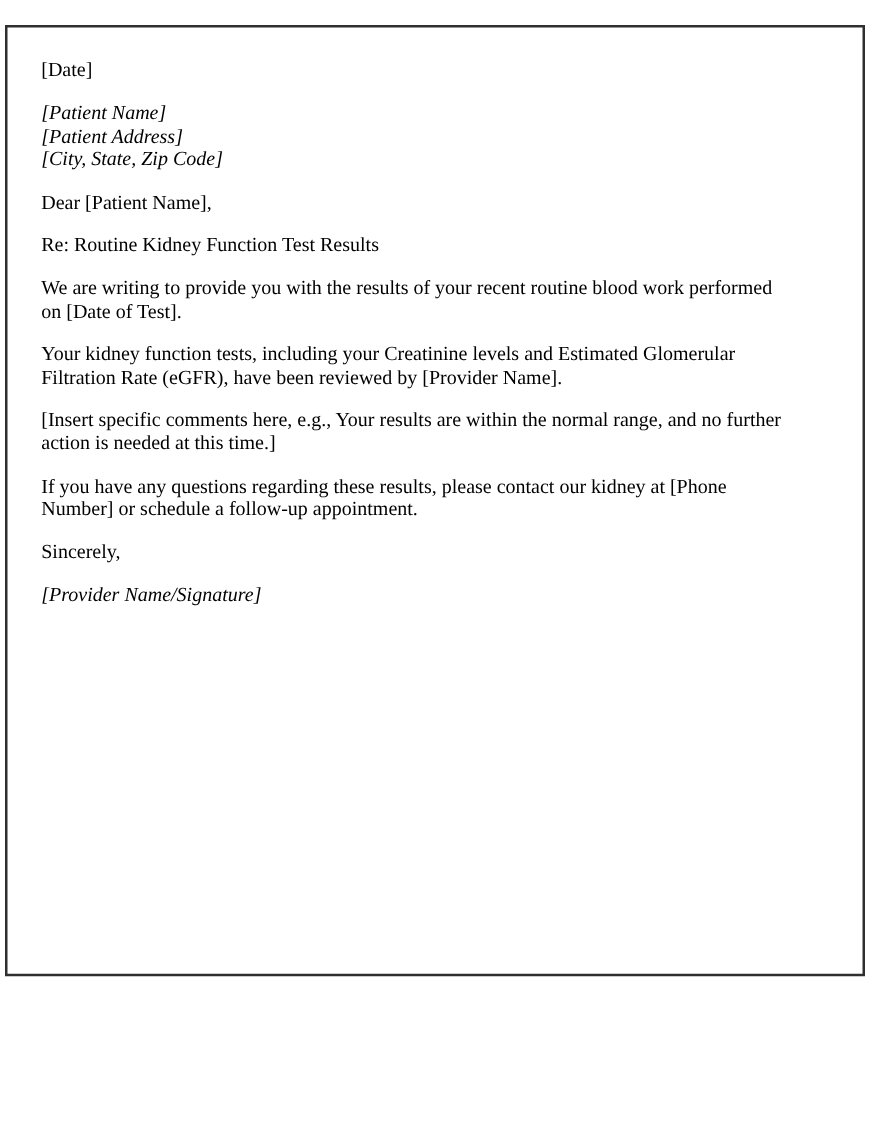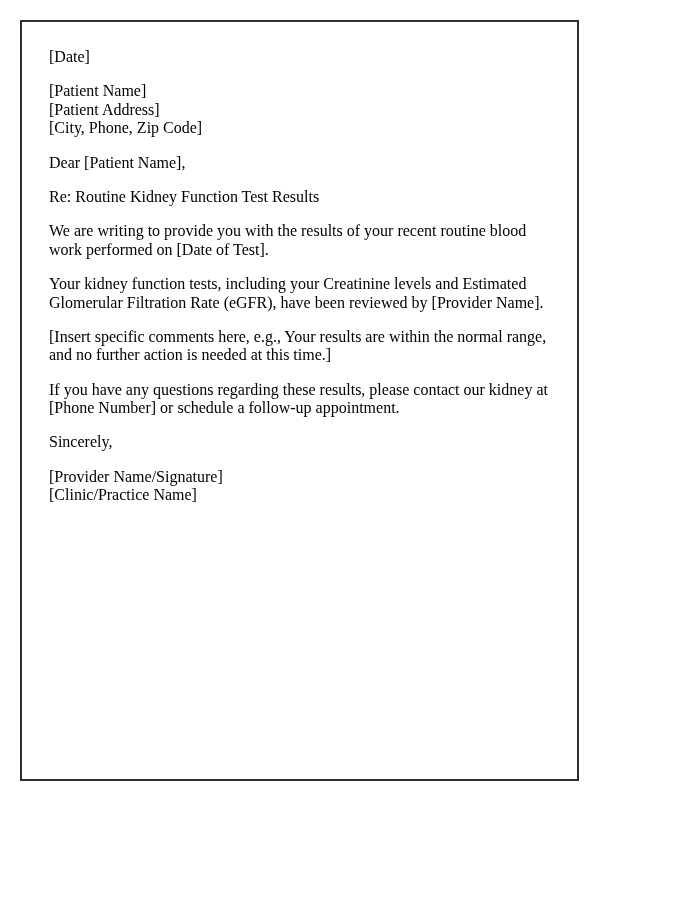--- a/index.html
+++ b/index.html
@@ -11,52 +11,53 @@
     width: 700px;
     height: 900px;
     position: relative;
     font-family: "Liberation Serif", "DejaVu Serif", serif;
     font-size: 16px;
     line-height: 1.15;
     color: #000000;
   }
   .letter-page {
     position: absolute;
-    left: 20px;
+    left: 4px;
     top: 20px;
-    width: 559px;
+    width: 688px;
     height: 761px;
     box-sizing: border-box;
     border: 2px solid #2f2f2f;
     background: #ffffff;
     padding: 26px 22px 20px 27px;
     overflow: hidden;
   }
   .para {
     margin: 0 0 16px 0;
     max-width: 592px;
   }
   .line {
     display: block;
+    font-style: italic;
   }
   .bold {
     font-weight: bold;
   }
 </style>
 </head>
 <body>
 
 <div class="letter-page">
 
   <p class="para">[Date]</p>
 
   <div class="para">
     <span class="line">[Patient Name]</span>
     <span class="line">[Patient Address]</span>
-    <span class="line">[City, Phone, Zip Code]</span>
+    <span class="line">[City, State, Zip Code]</span>
   </div>
 
   <p class="para">Dear [Patient Name],</p>
 
   <p class="para">Re: Routine Kidney Function Test Results</p>
 
   <p class="para">We are writing to provide you with the results of your recent routine blood work performed on [Date of Test].</p>
 
   <p class="para">Your kidney function tests, including your Creatinine levels and Estimated Glomerular Filtration Rate (eGFR), have been reviewed by [Provider Name].</p>
 
@@ -65,16 +66,15 @@
     <span>[Insert specific comments here, e.g., Your results are within the normal range, and no further action is needed at this time.]</span>
   </div>
 
 
   <p class="para">If you have any questions regarding these results, please contact our kidney at [Phone Number] or schedule a follow-up appointment.</p>
 
   <p class="para">Sincerely,</p>
 
   <div class="para">
     <span class="line">[Provider Name/Signature]</span>
-    <span class="line">[Clinic/Practice Name]</span>
   </div>
 
 </div>
 
 </body></html>

